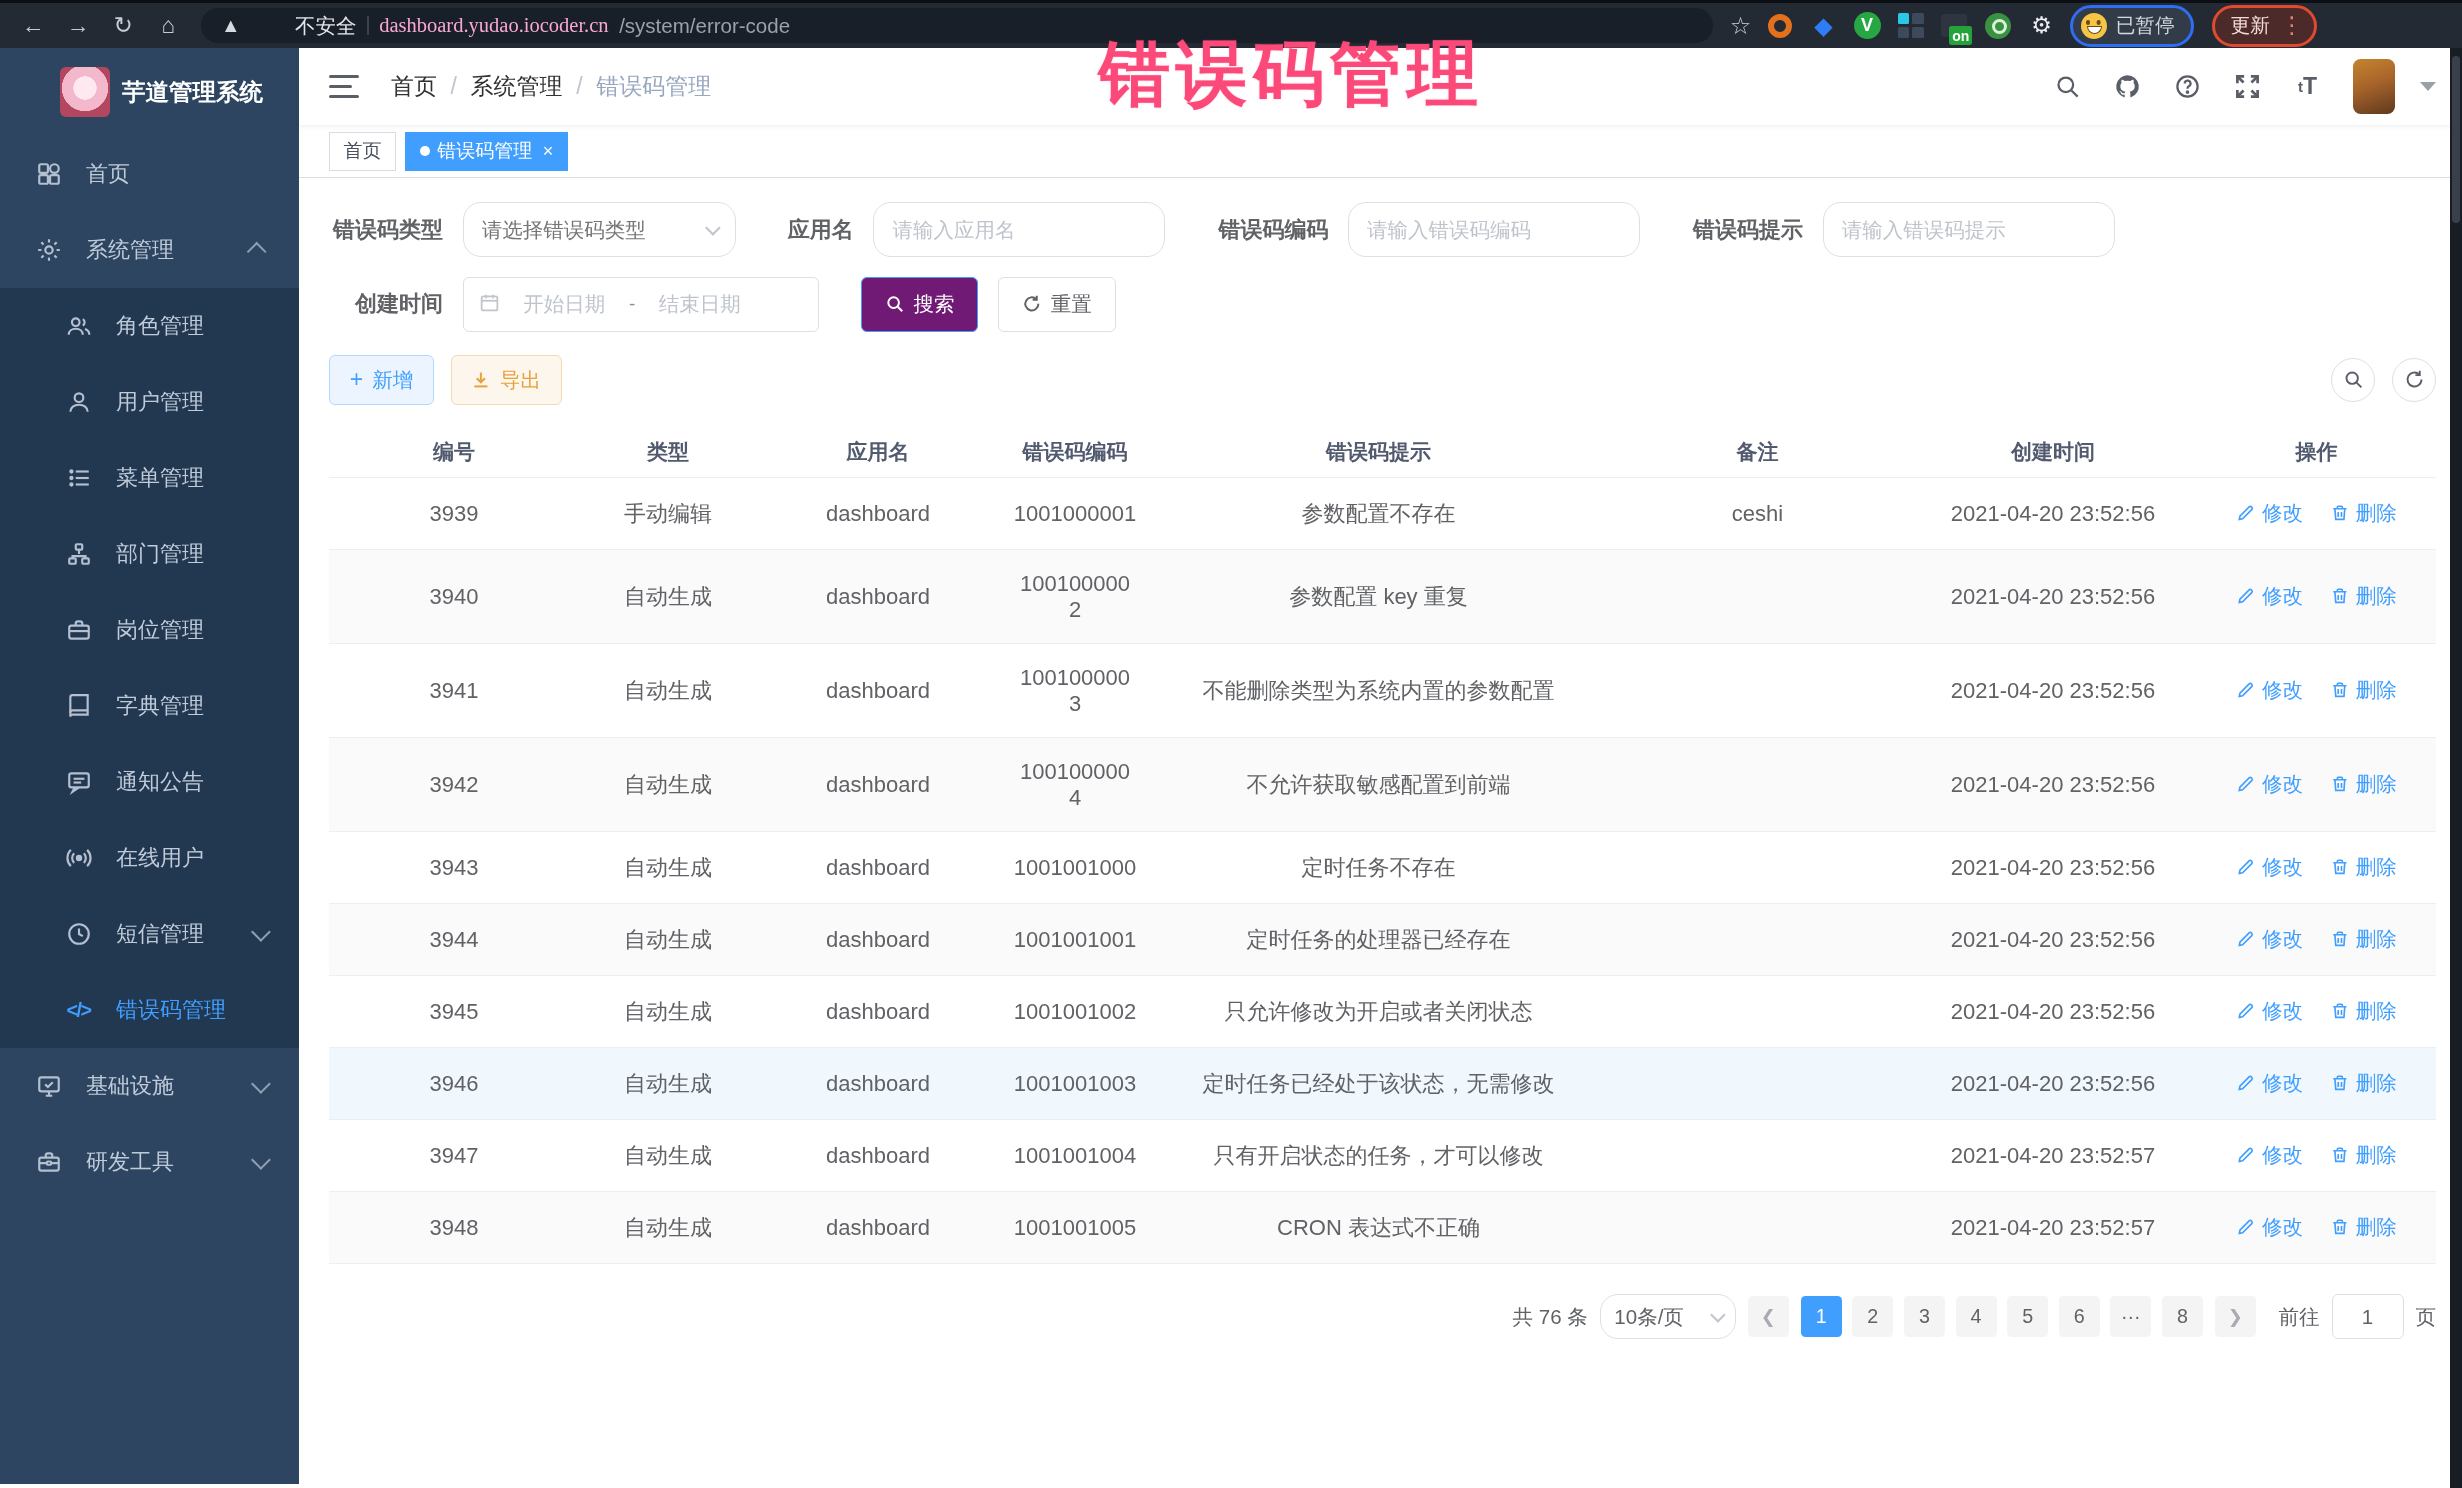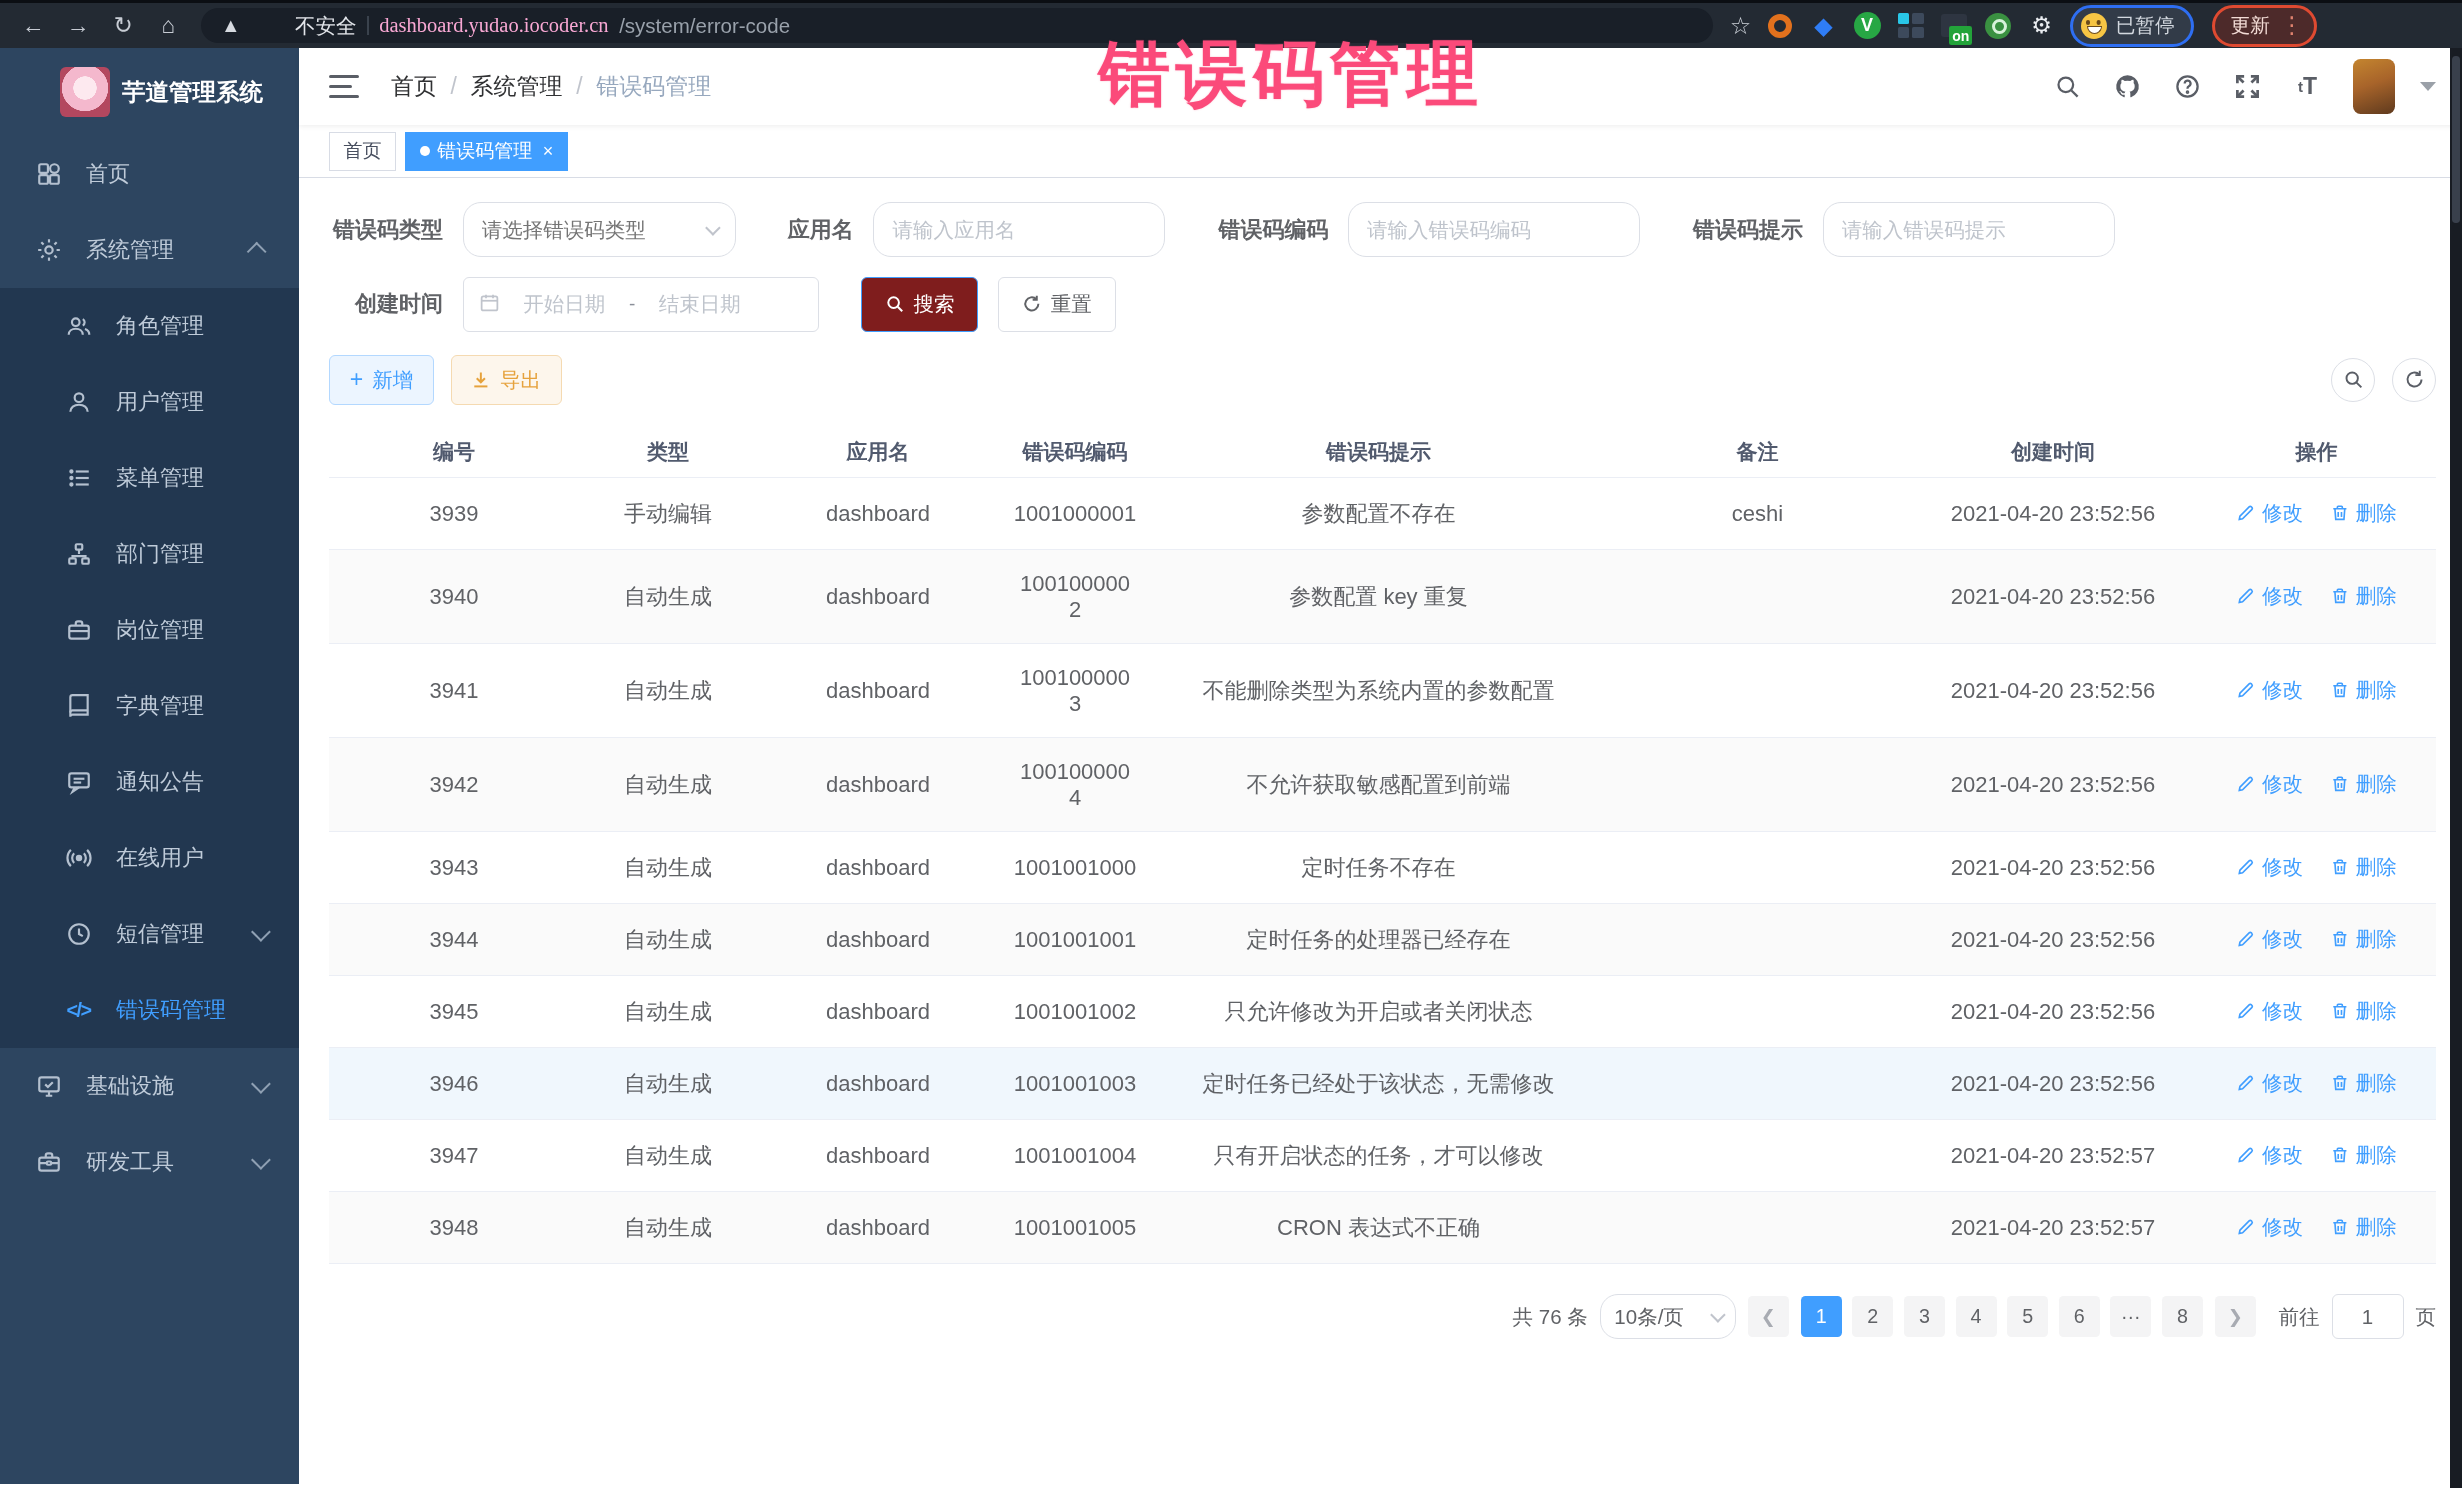--- a/index.html
+++ b/index.html
@@ -116,21 +116,21 @@
   .gap56 { margin-left:42px; }
   .date-range { width:356px; height:55px; border:0.8px solid #dcdfe6; border-radius:6px; display:flex;
     align-items:center; padding:0 15px; gap:7.6px; }
   .cal-icon { color:#c0c4cc; }
   .range-input { border:none; outline:none; width:114px; text-align:center; font-size:20.5px; color:#606266;
     font-family:inherit; }
   .range-sep { color:#8a8f99; font-size:19px; }
   .btn { height:55px; border-radius:6px; font-size:20.5px; display:inline-flex; align-items:center;
     justify-content:center; gap:9px; cursor:pointer; border:0.8px solid #dcdfe6; background:#fff; color:#606266;
     font-family:inherit; padding:0 23px; }
-  .btn-primary { background:#7f1d1d; border-color:#409EFF; color:#fff; }
+  .btn-primary { background:#701a75; border-color:#409EFF; color:#fff; }
 
   
   .toolbar { display:flex; align-items:center; margin-top:23px; }
   .btn-sm { height:50px; padding:0 19.7px; font-size:20.5px; }
   .btn-plain-primary { background:#ecf5ff; border-color:#b3d8ff; color:#409EFF; }
   .btn-plain-warning { background:#fdf6ec; border-color:#f5dab1; color:#e6a23c; margin-left:16.7px; }
   .tb-right { margin-left:auto; display:flex; gap:16.7px; }
   .circle-btn { width:44px; height:44px; border-radius:50%; border:0.8px solid #dcdfe6; background:#fff;
     display:flex; align-items:center; justify-content:center; color:#5a5e66; cursor:pointer; }
   .circle-btn svg { width:21px; height:21px; }

